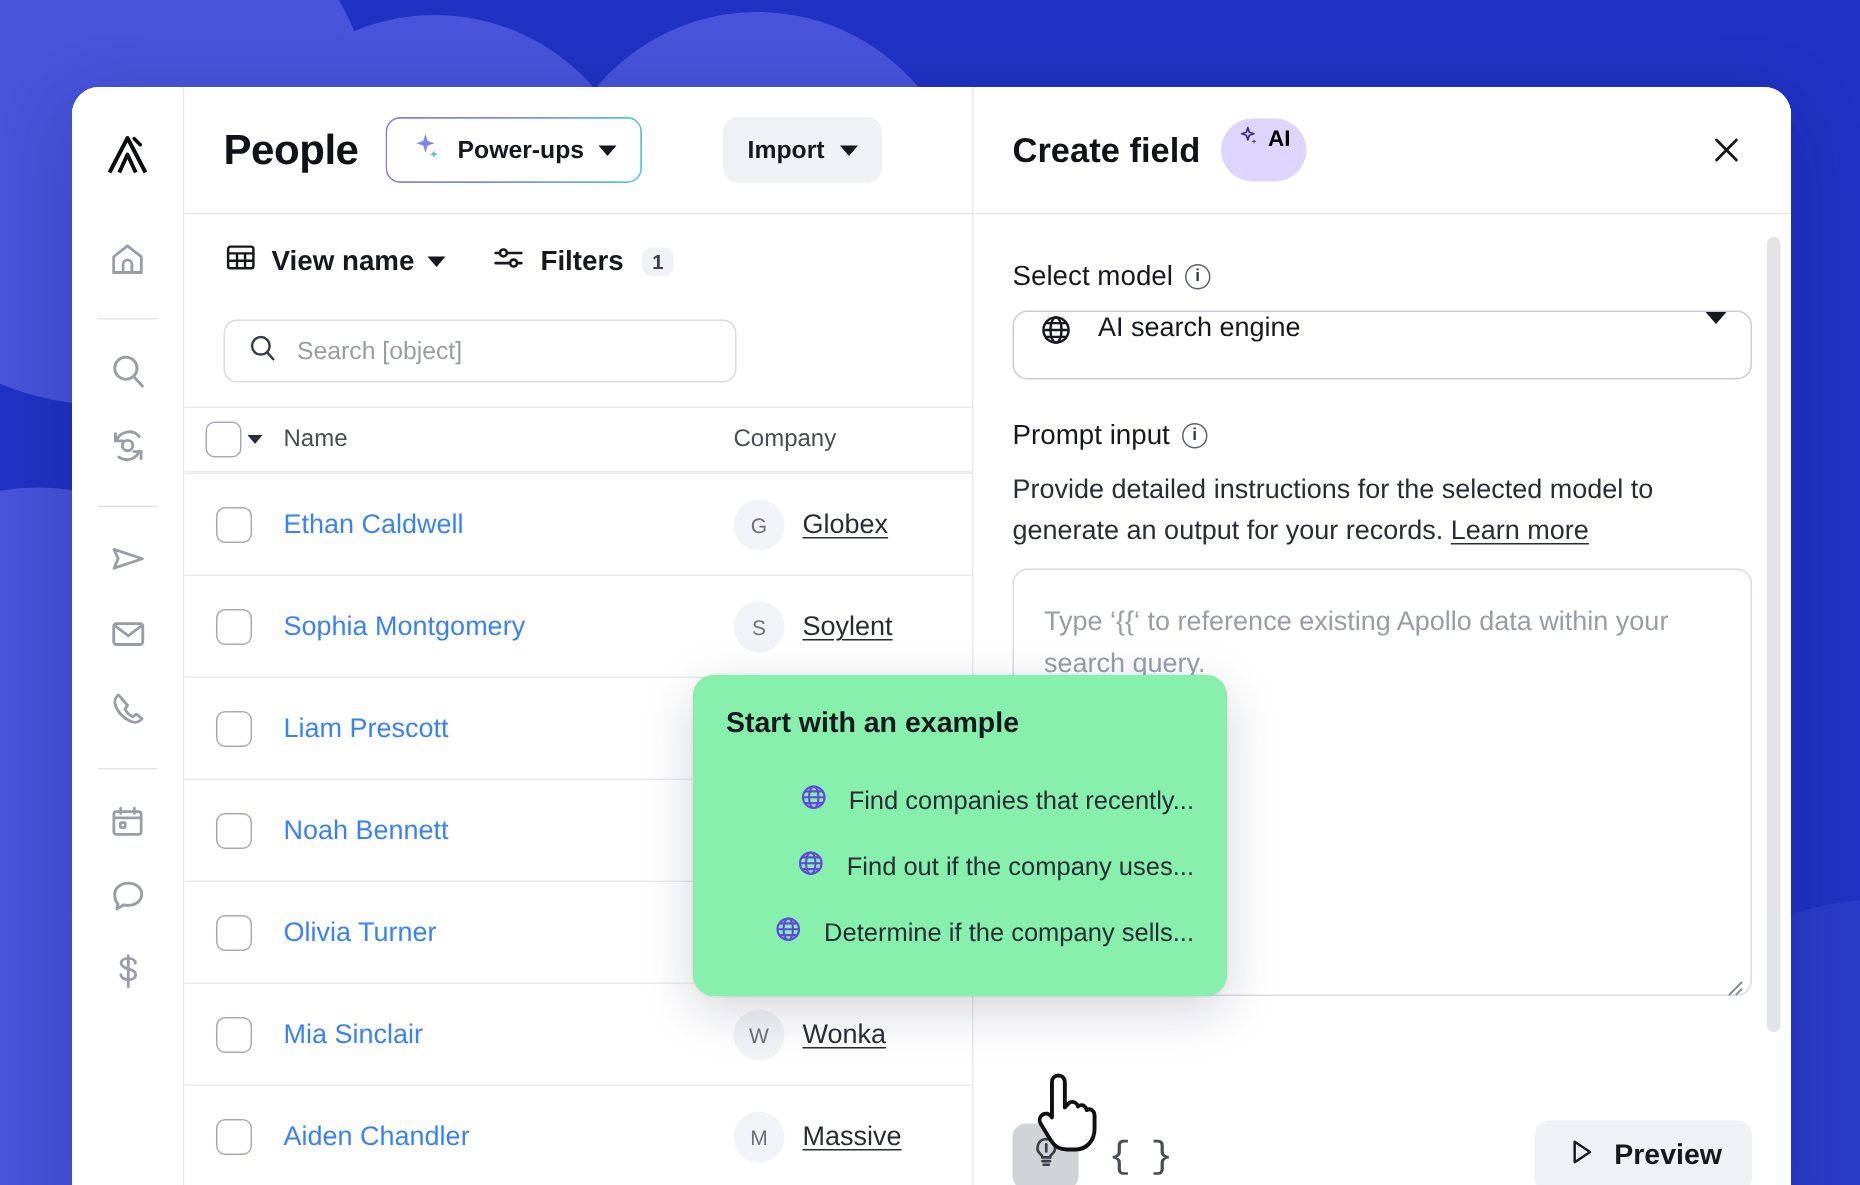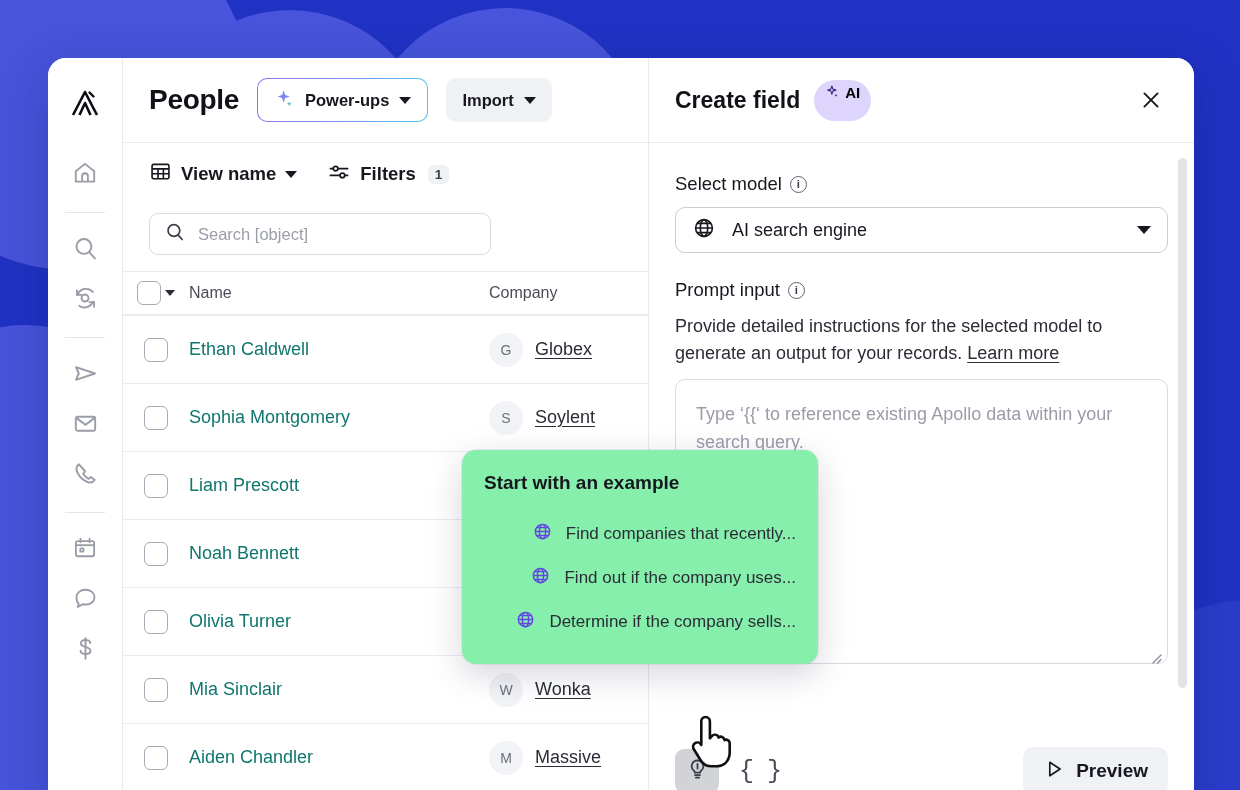--- a/index.html
+++ b/index.html
@@ -42,42 +42,42 @@
 
   #topbar { height:85px; flex:0 0 85px; border-bottom:1px solid #E8E9EE;
             display:flex; align-items:center; padding:0 26px; gap:18px; }
   #page-title { font-size:28px; font-weight:700; color:#111218; letter-spacing:-.3px; }
 
   .btn { display:inline-flex; align-items:center; gap:10px; height:44px;
          border-radius:10px; font-size:16.5px; cursor:pointer; padding:0 16px; }
   #powerups { border:1.6px solid transparent; color:#17181F; font-weight:600;
               background-image:linear-gradient(#fff,#fff),linear-gradient(100deg,#8B76F0 0%,#7F8BF5 45%,#4FC7E8 100%);
               background-origin:border-box; background-clip:padding-box,border-box; }
-  #import { background:#F0F1F4; color:#17181F; font-weight:600; }
+  #import { background:#F0F1F4; color:#17181F; font-weight:600;margin-left:36px; }
   .caret { width:0;height:0;border-left:6px solid #17181F;border-right:6px solid #17181F;border-top:7px solid #17181F;border-bottom:0;
            border-left-color:transparent;border-right-color:transparent; }
 
   #toolbar2 { height:62px; flex:0 0 62px; display:flex; align-items:center; padding:0 26px; gap:30px; }
   .tb-item { display:flex; align-items:center; gap:9px; font-size:18.5px; font-weight:600; color:#17181F; cursor:pointer; }
   #filters-badge { background:#F0F1F4; color:#3C3F4A; font-size:13.5px; font-weight:600;
                    border-radius:6px; padding:2px 7px; margin-left:3px; }
 
   #searchwrap { padding:8px 26px 16px; }
   #searchbox { height:42px; width:342px; border:1px solid #D9DBE2; border-radius:9px;
                display:flex; align-items:center; gap:12px; padding:0 14px; }
   #searchbox .ph { font-size:16.5px; color:#9A9DA8; }
 
   
   #table { flex:1 1 auto; }
   .thead, .trow { display:flex; align-items:center; height:68px; border-top:1px solid #EAEBEF; }
   .thead { height:44px; border-top:1px solid #EAEBEF; border-bottom:1px solid #EAEBEF;justify-content:space-between; }
   .cbcell { width:66px; flex:0 0 66px; display:flex; align-items:center; justify-content:center; gap:4px; }
   .cb { width:24px; height:24px; border:1.4px solid #A8ABB5; border-radius:6px; background:#fff; cursor:pointer; }
   .sortcaret { width:0;height:0;border-left:5px solid transparent;border-right:5px solid transparent;border-top:6px solid #2B2D36; }
-  .c-name { width:300px; flex:0 0 300px; font-size:18px; color:#0f766e; }
+  .c-name { width:300px; flex:0 0 300px; font-size:18px; color:#3b82f6; }
   .thead .c-name, .thead .c-comp { font-size:16px; color:#4A4D58; font-weight:400; }
   .c-comp { flex:1 1 auto; display:flex; align-items:center; gap:12px; font-size:18px; }
   .avatar { width:34px; height:34px; border-radius:50%; background:#F2F3F6; color:#6E717C;
             font-size:14px; display:flex; align-items:center; justify-content:center; flex:0 0 34px; }
   .clink { color:#2B2D36; text-decoration:underline; text-underline-offset:3px; white-space:nowrap; cursor:pointer; }
 
   
   #panel { width:546px; flex:0 0 546px; border-left:1px solid #E8E9EE; background:#fff;
            display:flex; flex-direction:column; position:relative; }
   #panel-head { height:85px; flex:0 0 85px; border-bottom:1px solid #E8E9EE;
@@ -85,21 +85,21 @@
   #panel-title { font-size:23px; font-weight:700; color:#111218; }
   #ai-badge { background:#DDD5FB; color:#000000; border-radius:999px;
               padding:4px 11px 19px; font-size:15px; font-weight:600; display:flex; align-items:center; gap:5px; }
   #close-btn { margin-left:auto; width:34px; height:34px; display:flex; align-items:center; justify-content:center; cursor:pointer; }
 
   #panel-body { flex:1 1 auto; padding:30px 26px 0; position:relative; }
   .flabel { display:flex; align-items:center; gap:8px; font-size:18.5px; color:#17181F; font-weight:400; margin-bottom:12px; }
   .info { width:17px;height:17px;border:1.4px solid #5E6170;border-radius:50%;
           font-size:11.5px;color:#3A3D48;display:flex;align-items:center;justify-content:center;font-weight:700; }
   #model-select { height:46px; border:1px solid #C9CCD5; border-radius:10px;
-                  display:flex; align-items:center; gap:16px; padding:0 16px; cursor:pointer; }
+                  display:flex; align-items:flex-start; gap:16px; padding:0 16px; cursor:pointer; }
   #model-select .mtxt { font-size:18px; color:#17181F; flex:1 1 auto; }
   .sel-caret { width:0;height:0;border-left:7px solid transparent;border-right:7px solid transparent;border-top:8px solid #17181F; }
 
   #prompt-section { margin-top:26px; }
   #prompt-desc { font-size:18px; line-height:27px; color:#2B2D36; margin:0 0 12px; }
   #prompt-desc a { color:#2B2D36; text-decoration:underline; text-underline-offset:3px; }
   #textarea { height:285px; border:1px solid #D9DBE2; border-radius:10px; padding:20px;
               font-size:18px; line-height:28px; color:#9A9DA8; position:relative; cursor:text; }
   #resize-handle { position:absolute; right:5px; bottom:5px; width:14px; height:14px; }
 

